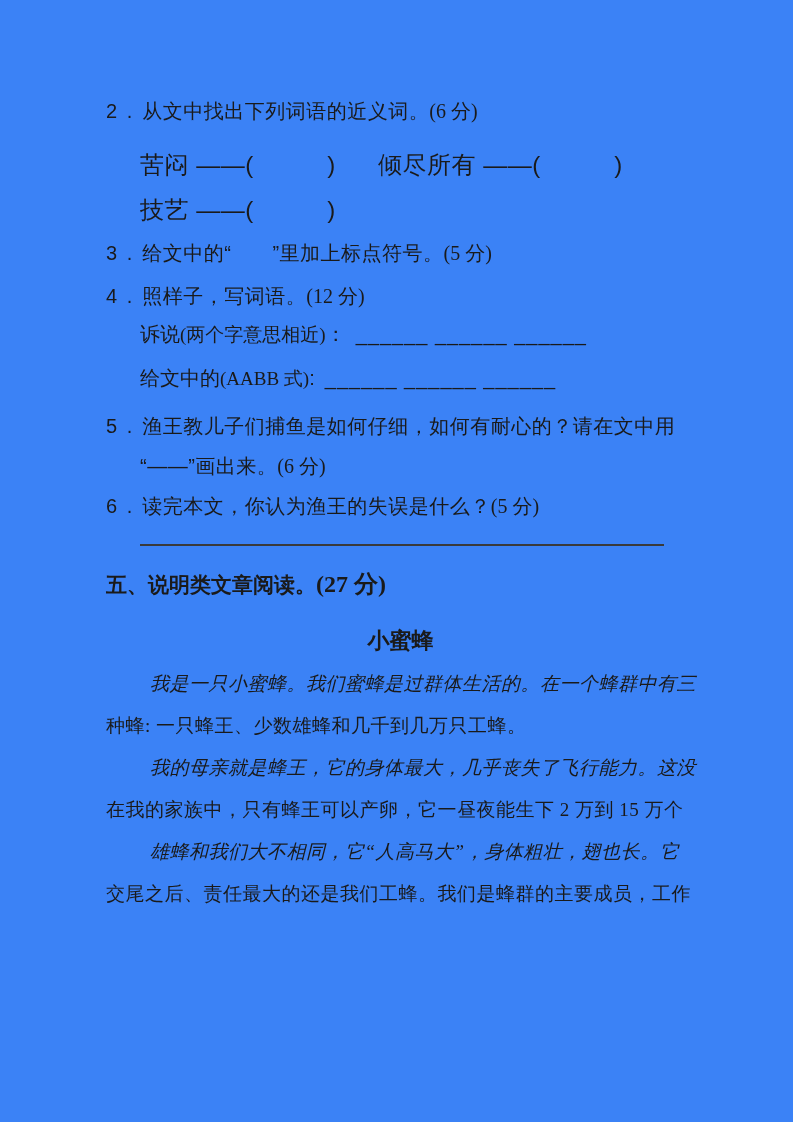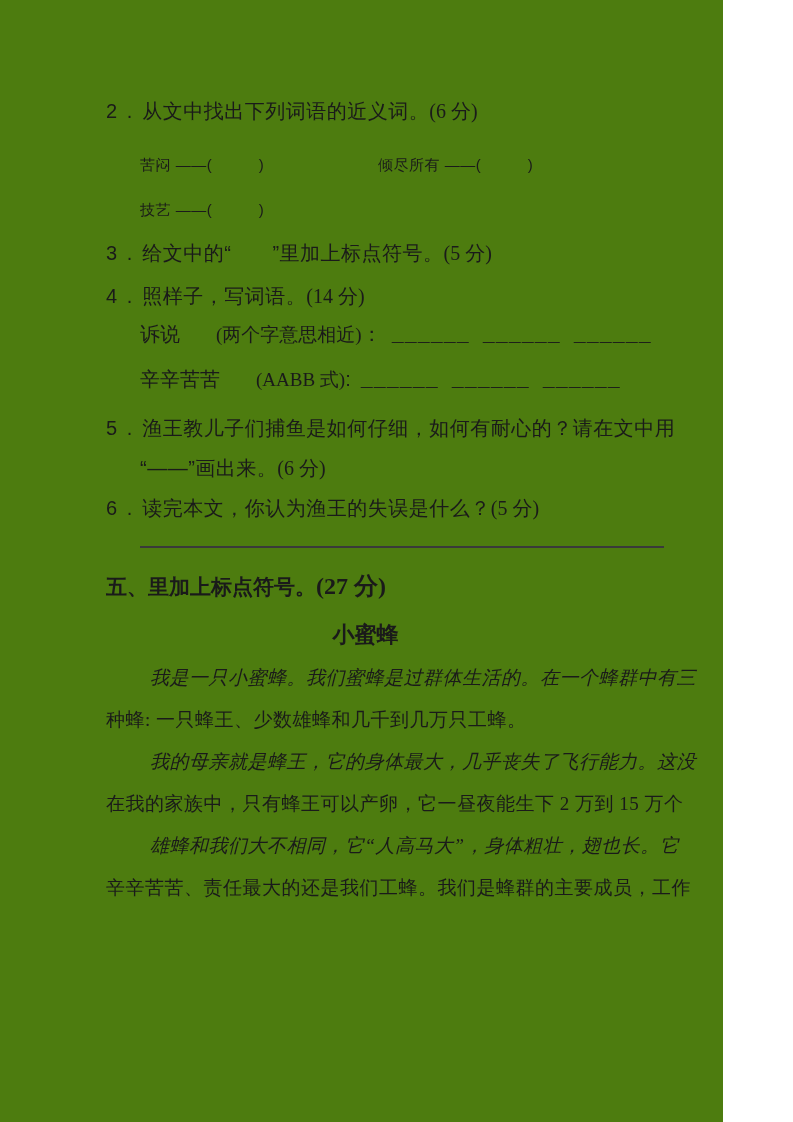--- a/index.html
+++ b/index.html
@@ -1,55 +1,55 @@
 <!DOCTYPE html>
 <html><head>
 <meta charset="utf-8">
 <style>
   html, body { margin: 0; padding: 0; background: #ffffff; }
   .sheet {
     position: relative;
-    width: 723px;
+    width: 793px;
     height: 1122px;
     box-sizing: border-box;
-    background: #4d7c0f;
+    background: #3b82f6;
     padding: 97px 98px 0 106px;
     color: #1a1a1a;
     font-family: "Liberation Sans", sans-serif;
     overflow: hidden;
   }
   .q { font-size: 20px; line-height: 28px; white-space: nowrap; }
   .qnum { display: inline-block; margin-right: 8px; letter-spacing: 2px; }
   .qtext { letter-spacing: 0.5px; }
   .score { font-family: "Liberation Serif", serif; letter-spacing: 0; }
   .subrow { padding-left: 34px; white-space: nowrap; }
-  .pairs { font-size: 15px; line-height: 28px; margin-top: 26px; }
+  .pairs { font-size: 24px; line-height: 28px; margin-top: 26px; }
   .pairs.second { margin-top: 17px; }
   .pair { letter-spacing: 0.5px; }
   .pair.first { display: inline-block; width: 238px; }
   .q3 { margin-top: 15px; }
   .q4 { margin-top: 15px; }
   .wordrow { font-size: 20px; line-height: 30px; }
   .wordrow.r1 { margin-top: 9px; }
   .wordrow.r2 { margin-top: 13px; }
-  .wordrow .note { font-family: "Liberation Serif", serif; font-size: 19px; margin-left: 36px; }
-  .wordrow .blanks { font-family: Liberation Mono, monospace; letter-spacing: 1px; margin-left: 10px; }
+  .wordrow .note { font-family: "Liberation Serif", serif; font-size: 19px; }
+  .wordrow .blanks { font-family: Liberation Sans, sans-serif; letter-spacing: 1px; margin-left: 10px; }
   .q5 { margin-top: 12px; line-height: 40px; white-space: nowrap; }
   .q5 .cont { padding-left: 34px; }
   .q6 { margin-top: 6px; }
   .answer-line {
     margin-top: 24px;
     margin-left: 34px;
     width: 524px;
     height: 0;
     border-top: 2px solid #3a3a3a;
   }
   .section-heading { margin-top: 24px; font-size: 21px; line-height: 28px; font-weight: bold; white-space: nowrap; }
   .section-heading .score { font-weight: bold; font-size: 24px; }
-  .passage-title { margin-top: 20px; text-align: center; font-size: 22px; font-weight: bold; line-height: 28px; }
+  .passage-title { margin-top: 28px; text-align: center; font-size: 22px; font-weight: bold; line-height: 28px; }
   .passage { margin-top: 8px; font-family: "Liberation Serif", serif; font-size: 19px; }
   .pline { line-height: 42px; height: 42px; white-space: nowrap; letter-spacing: 0.5px; }
   .pline.indent { text-indent: 44px; font-style: italic; }
 </style>
 </head>
 <body>
 
 <div class="sheet">
 
   <div class="q">
@@ -60,51 +60,51 @@
   </div>
   <div class="subrow pairs second">
     <span class="pair">技艺 ——(　　　)</span>
   </div>
 
   <div class="q q3">
     <span class="qnum">3 .</span><span class="qtext">给文中的“　　”里加上标点符号。</span><span class="score">(5 分)</span>
   </div>
 
   <div class="q q4">
-    <span class="qnum">4 .</span><span class="qtext">照样子，写词语。</span><span class="score">(14 分)</span>
+    <span class="qnum">4 .</span><span class="qtext">照样子，写词语。</span><span class="score">(12 分)</span>
   </div>
   <div class="subrow wordrow r1">
     <span>诉说</span><span class="note">(两个字意思相近)</span><span>：</span><span class="blanks">______ ______ ______</span>
   </div>
   <div class="subrow wordrow r2">
-    <span>辛辛苦苦</span><span class="note">(AABB 式)</span><span>:</span><span class="blanks">______ ______ ______</span>
+    <span>给文中的</span><span class="note">(AABB 式)</span><span>:</span><span class="blanks">______ ______ ______</span>
   </div>
 
   <div class="q q5">
     <div>
       <span class="qnum">5 .</span><span class="qtext">渔王教儿子们捕鱼是如何仔细，如何有耐心的？请在文中用</span>
     </div>
     <div class="cont">
       <span class="qtext">“——”画出来。</span><span class="score">(6 分)</span>
     </div>
   </div>
 
   <div class="q q6">
     <span class="qnum">6 .</span><span class="qtext">读完本文，你认为渔王的失误是什么？</span><span class="score">(5 分)</span>
   </div>
   <div class="answer-line"></div>
 
   <div class="section-heading">
-    <span>五、里加上标点符号。</span><span class="score">(27 分)</span>
+    <span>五、说明类文章阅读。</span><span class="score">(27 分)</span>
   </div>
 
   <div class="passage-title">小蜜蜂</div>
 
   <div class="passage">
     <div class="pline indent">我是一只小蜜蜂。我们蜜蜂是过群体生活的。在一个蜂群中有三</div>
     <div class="pline">种蜂: 一只蜂王、少数雄蜂和几千到几万只工蜂。</div>
     <div class="pline indent">我的母亲就是蜂王，它的身体最大，几乎丧失了飞行能力。这没</div>
     <div class="pline">在我的家族中，只有蜂王可以产卵，它一昼夜能生下 2 万到 15 万个</div>
     <div class="pline indent">雄蜂和我们大不相同，它“人高马大”，身体粗壮，翅也长。它</div>
-    <div class="pline">辛辛苦苦、责任最大的还是我们工蜂。我们是蜂群的主要成员，工作</div>
+    <div class="pline">交尾之后、责任最大的还是我们工蜂。我们是蜂群的主要成员，工作</div>
   </div>
 
 </div>
 
 </body></html>

